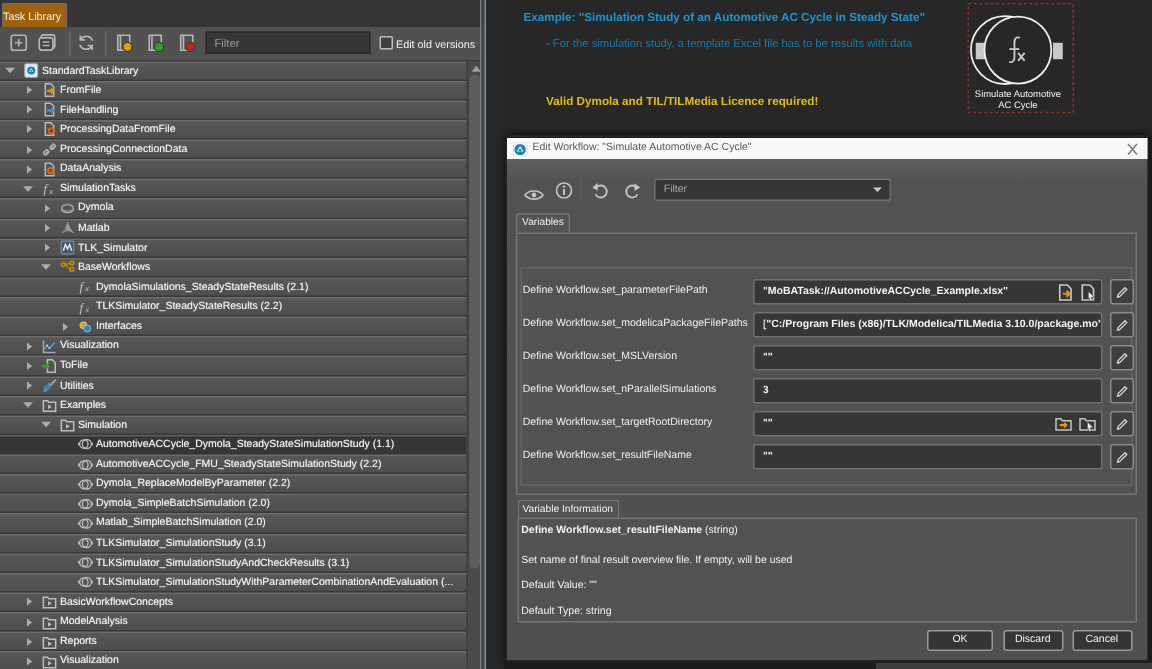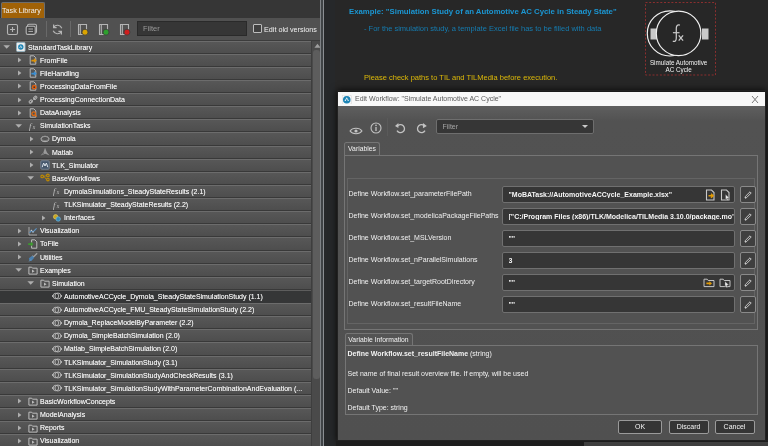--- a/index.html
+++ b/index.html
@@ -575,22 +575,22 @@
         </svg>
     <div id="vthumb"></div>
   </div>
 </div>
 <div id="edge1"></div>
     <div id="edge2"></div>
     <div id="edge3"></div>
     <div id="gap"></div>
 
 <div class="desc" style="left:349px;top:6.5px;font-size:7.8px;font-weight:bold;color:#1b96d2">Example: "Simulation Study of an Automotive AC Cycle in Steady State"</div>
-<div class="desc" style="left:364px;top:23.5px;font-size:7.5px;color:#157cb0">- For the simulation study, a template Excel file has to be filled with data</div>
-<div class="desc" style="left:364px;top:72.5px;font-size:7.5px;color:#dcb808">Please check paths to TIL and TILMedia before execution.</div>
+<div class="desc" style="left:364px;top:23.5px;font-size:7.5px;color:#157cb0">- For the simulation study, a template Excel file has to be results with data</div>
+<div class="desc" style="left:364px;top:62.5px;font-size:7.8px;font-weight:bold;color:#e5bd00">Valid Dymola and TIL/TILMedia Licence required!</div>
 
 <svg id="node" width="80" height="80" viewBox="0 0 80 80">
   <rect x="5.5" y="2.5" width="70" height="72.5" fill="none" stroke="#8a2f2f" stroke-width="1" stroke-dasharray="2 1.7"></rect>
   <rect x="10.5" y="28.5" width="6.5" height="11" fill="#c9c9c9"></rect>
   <rect x="62" y="28.5" width="6.5" height="11" fill="#c9c9c9"></rect>
   <circle cx="29.9" cy="33.4" r="22.6" fill="none" stroke="#f0f0f0" stroke-width="1.2"></circle>
   <circle cx="38.6" cy="33.4" r="22.3" fill="#272727" stroke="#f0f0f0" stroke-width="1.2"></circle>
   <path d="M39.9 25.2 C37.5 24.3 36.3 25.7 36.3 28.3 L36.3 38.1 C36.3 40.8 34.9 41.9 32.8 41.2" fill="none" stroke="#c9c9c9" stroke-width="1.25"></path>
       <path d="M32.9 32.7 h6.6" stroke="#c9c9c9" stroke-width="1.2"></path>
       <path d="M38.7 35.3 L43.1 40.6 M43.1 35.3 L38.7 40.6" stroke="#c9c9c9" stroke-width="1.25"></path>

